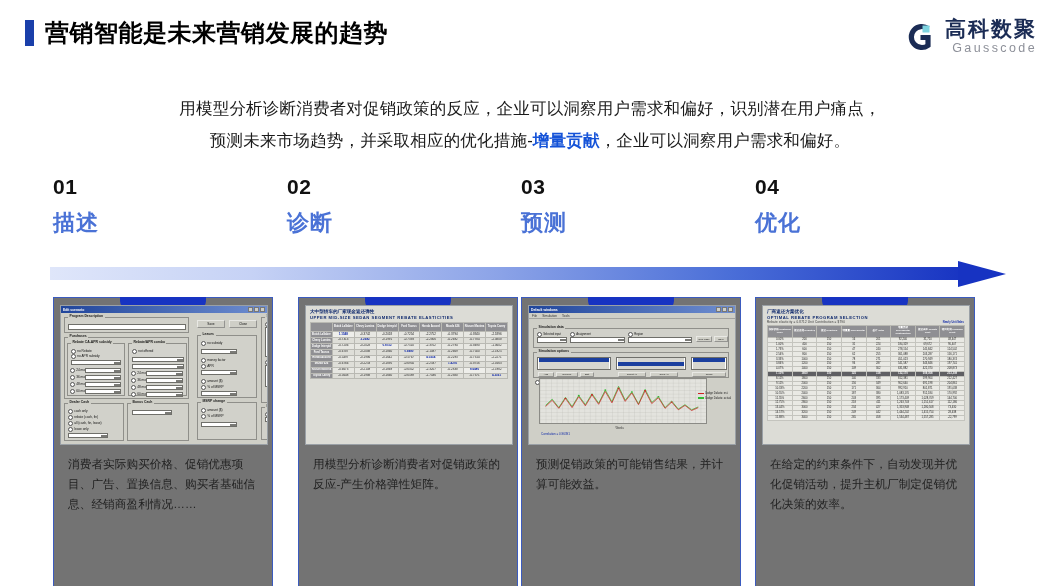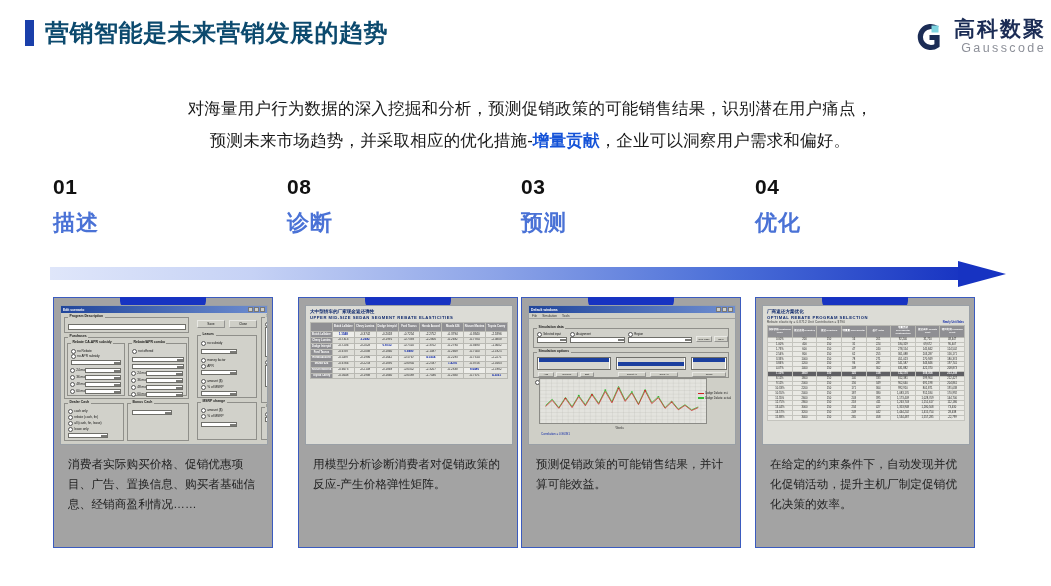--- a/index.html
+++ b/index.html
@@ -9,25 +9,25 @@
     font-family: "Liberation Sans", "DejaVu Sans", sans-serif;
     overflow: hidden;
   }
   .slide { position: relative; width: 1051px; height: 586px; background: #fff; }
 
   
   .header { position: absolute; left: 0; top: 0; width: 1051px; height: 72px; }
   .title-row { position: absolute; left: 25px; top: 20px; display: flex; align-items: center; gap: 11px; }
   .title-bar-accent { width: 9px; height: 26px; background: #1a3faa; }
   .slide-title {
-    font-size: 24px; font-weight: bold; color: #0c4a6e;
+    font-size: 24px; font-weight: bold; color: #000000;
     letter-spacing: 0.5px; line-height: 1;
   }
 
-  .logo { position: absolute; right: 5px; top: 18px; display: flex; align-items: center; gap: 8px; }
+  .logo { position: absolute; right: 14px; top: 18px; display: flex; align-items: center; gap: 8px; }
   .logo-mark { position: relative; width: 34px; height: 34px; }
   .logo-cn { font-size: 21px; font-weight: bold; color: #1b2c55; letter-spacing: 2px; line-height: 1.05; }
   .logo-en { font-size: 12.5px; color: #8d9099; letter-spacing: 2.4px; line-height: 1.3; }
   .logo-text { display: flex; flex-direction: column; align-items: flex-end; }
 
   
   .intro {
     position: absolute; left: 50px; top: 92px; width: 960px;
     text-align: center; font-size: 16.5px; color: #1a1a1a;
     line-height: 1.95; letter-spacing: 0.2px;
@@ -48,22 +48,22 @@
   }
   .arrow-head {
     position: absolute; left: 908px; top: 0; width: 0; height: 0;
     border-top: 13px solid transparent; border-bottom: 13px solid transparent;
     border-left: 48px solid #1733c2;
   }
 
   
   .cards { position: absolute; left: 0; top: 297px; width: 1051px; height: 255px; }
   .card {
-    position: absolute; top: 0; width: 220px; height: 251px;
-    border: 1px solid #3b5bbf; background: #a3a3a3;
+    position: absolute; top: 0; width: 220px; height: 290px;
+    border: 1px solid #3b5bbf; background: #737373;
   }
   .card-tab {
     position: absolute; left: 50%; transform: translateX(-50%); top: -1px;
     width: 86px; height: 13px; background: #1733c2;
     border-bottom-left-radius: 9px; border-bottom-right-radius: 9px;
   }
   .shot {
     position: absolute; left: 6px; top: 7px; width: 208px; height: 140px;
     overflow: hidden; background: #c9c9c2; border: 1px solid #9aa0a6;
   }
@@ -152,31 +152,31 @@
         </svg>
       </div>
       <div class="logo-text">
         <div class="logo-cn">高科数聚</div>
         <div class="logo-en">Gausscode</div>
       </div>
     </div>
   </div>
 
   <div class="intro">
-    <span>对海量用户行为数据的深入挖掘和分析，预测促销政策的可能销售结果，识别潜在用户痛点，</span><br>
+    <span>用模型分析诊断消费者对促销政策的反应，企业可以洞察用户需求和偏好，识别潜在用户痛点，</span><br>
     <span>预测未来市场趋势，并采取相应的优化措施-</span><span class="hl">增量贡献</span><span>，企业可以洞察用户需求和偏好。</span>
   </div>
 
   <div class="steps">
     <div class="step" style="left:53px">
       <div class="step-num">01</div>
       <div class="step-label">描述</div>
     </div>
     <div class="step" style="left:287px">
-      <div class="step-num">08</div>
+      <div class="step-num">02</div>
       <div class="step-label">诊断</div>
     </div>
     <div class="step" style="left:521px">
       <div class="step-num">03</div>
       <div class="step-label">预测</div>
     </div>
     <div class="step" style="left:755px">
       <div class="step-num">04</div>
       <div class="step-label">优化</div>
     </div>

